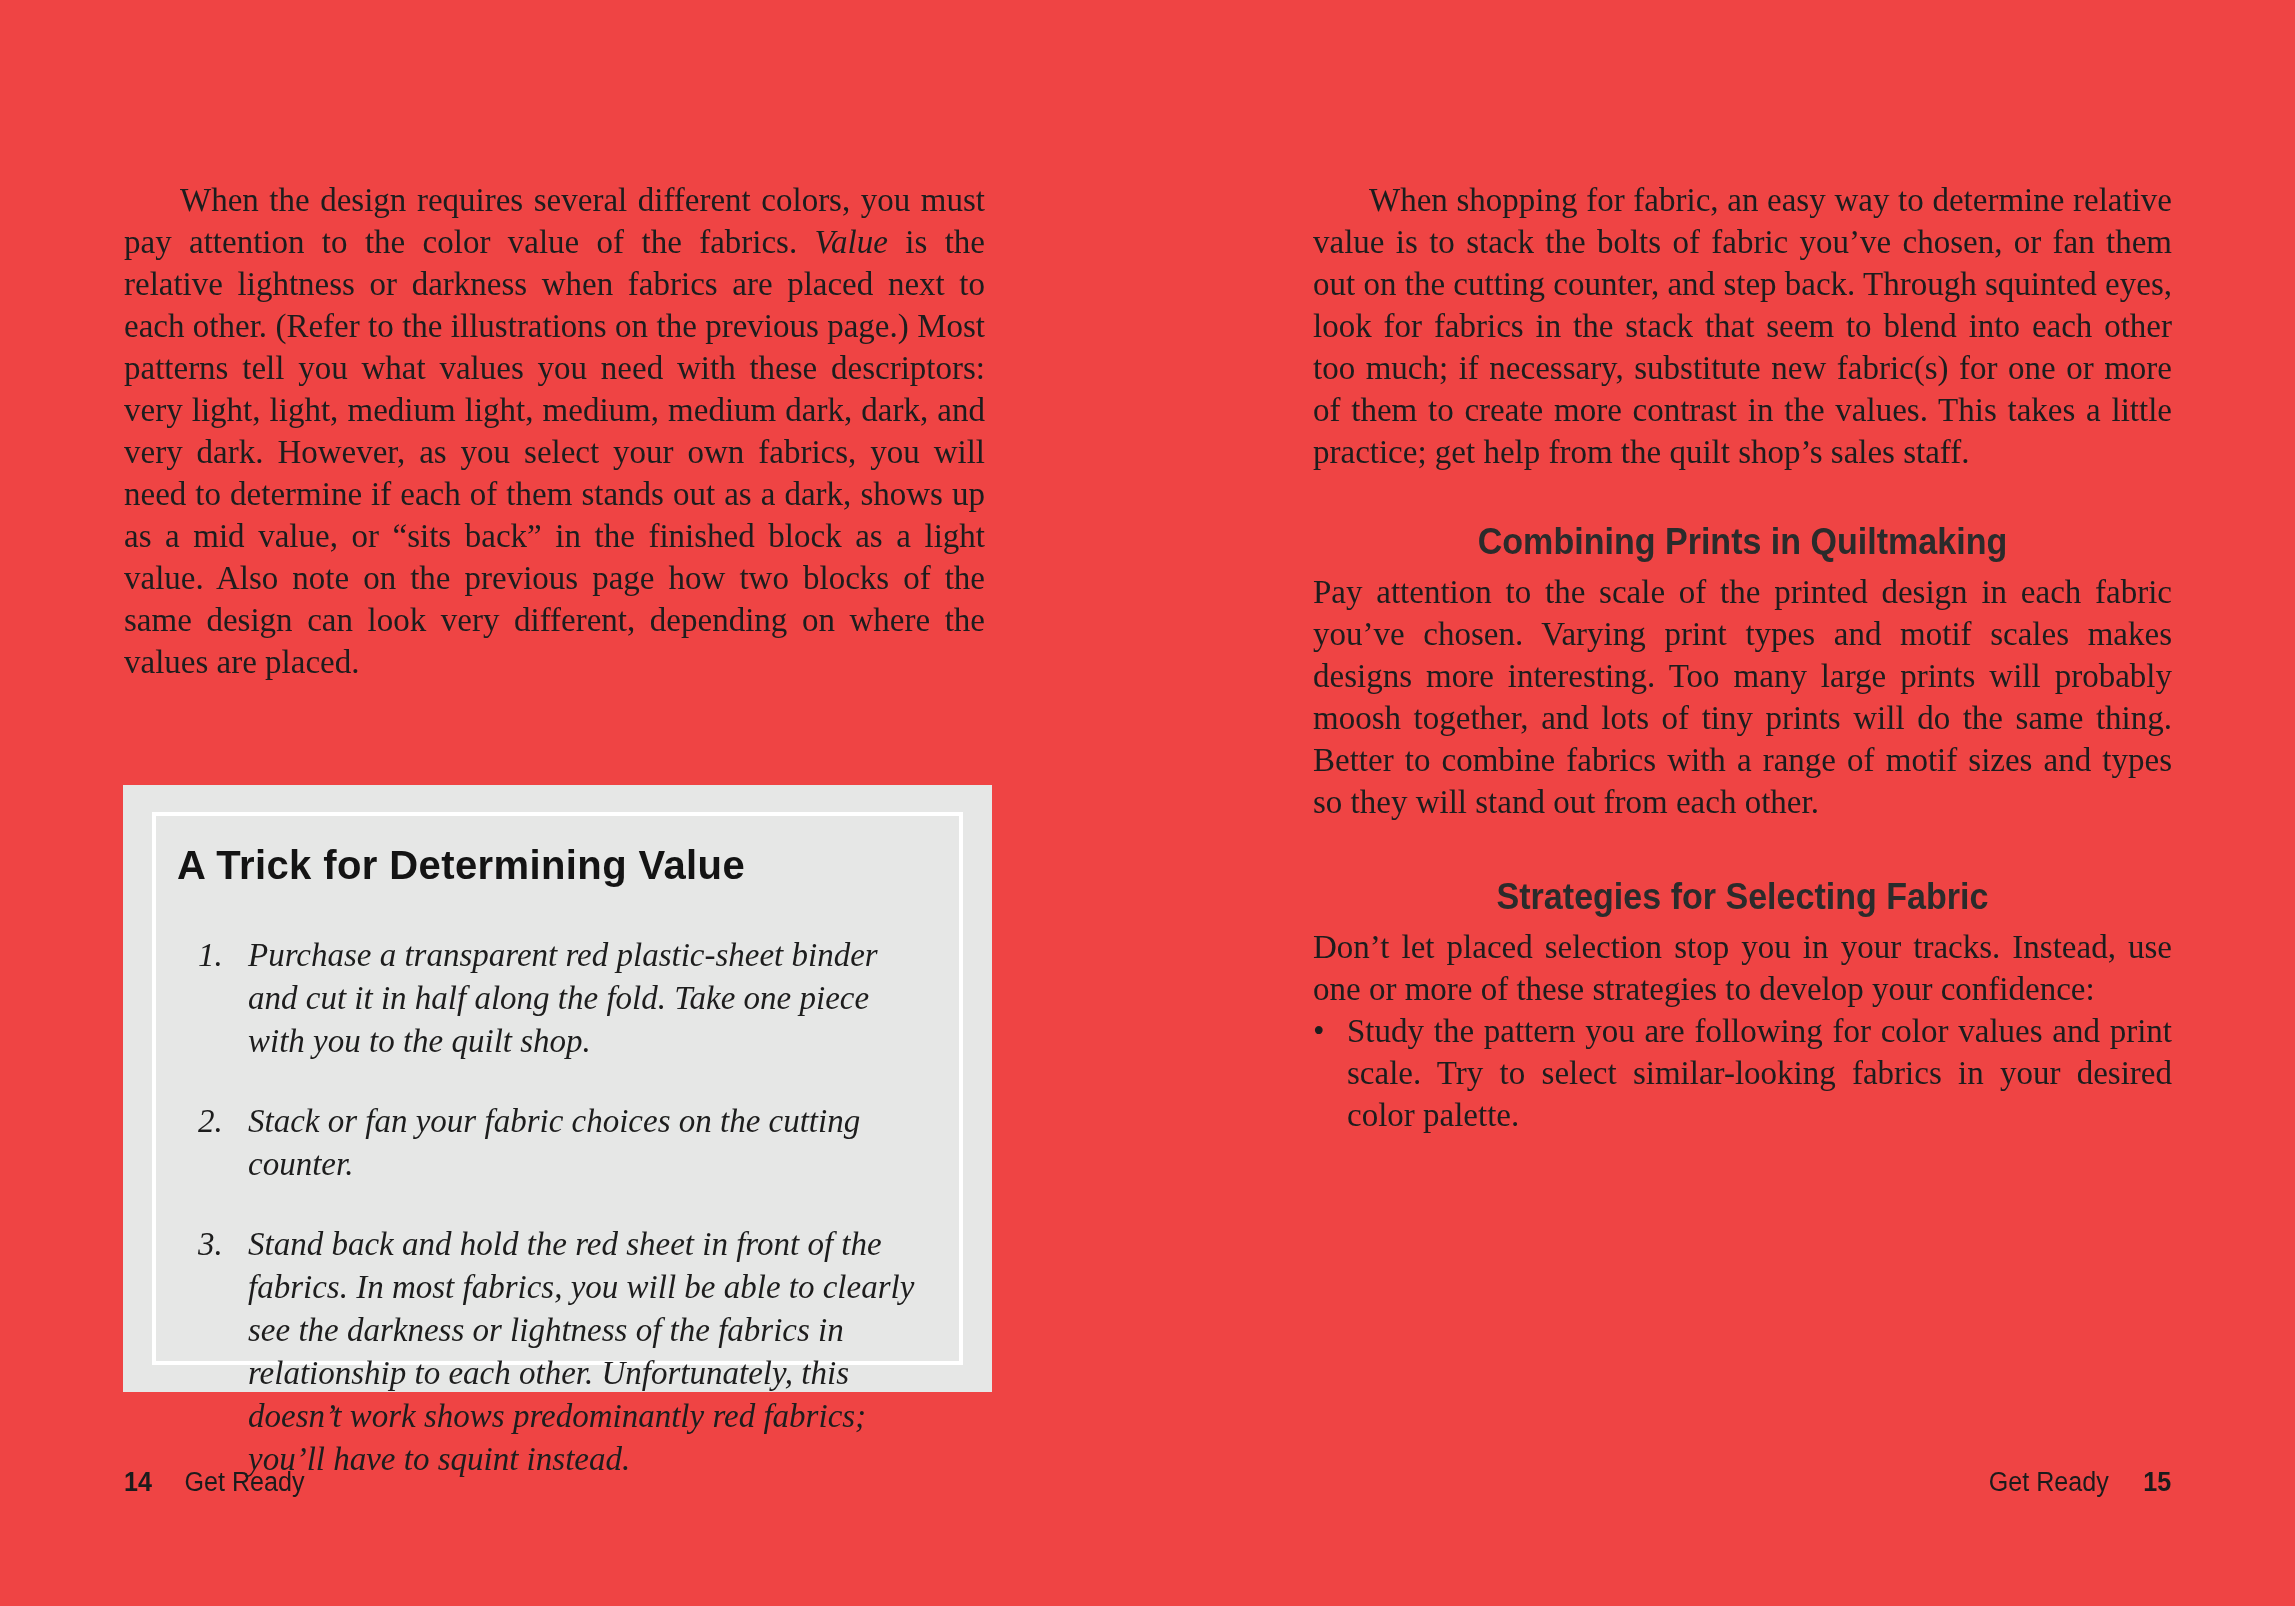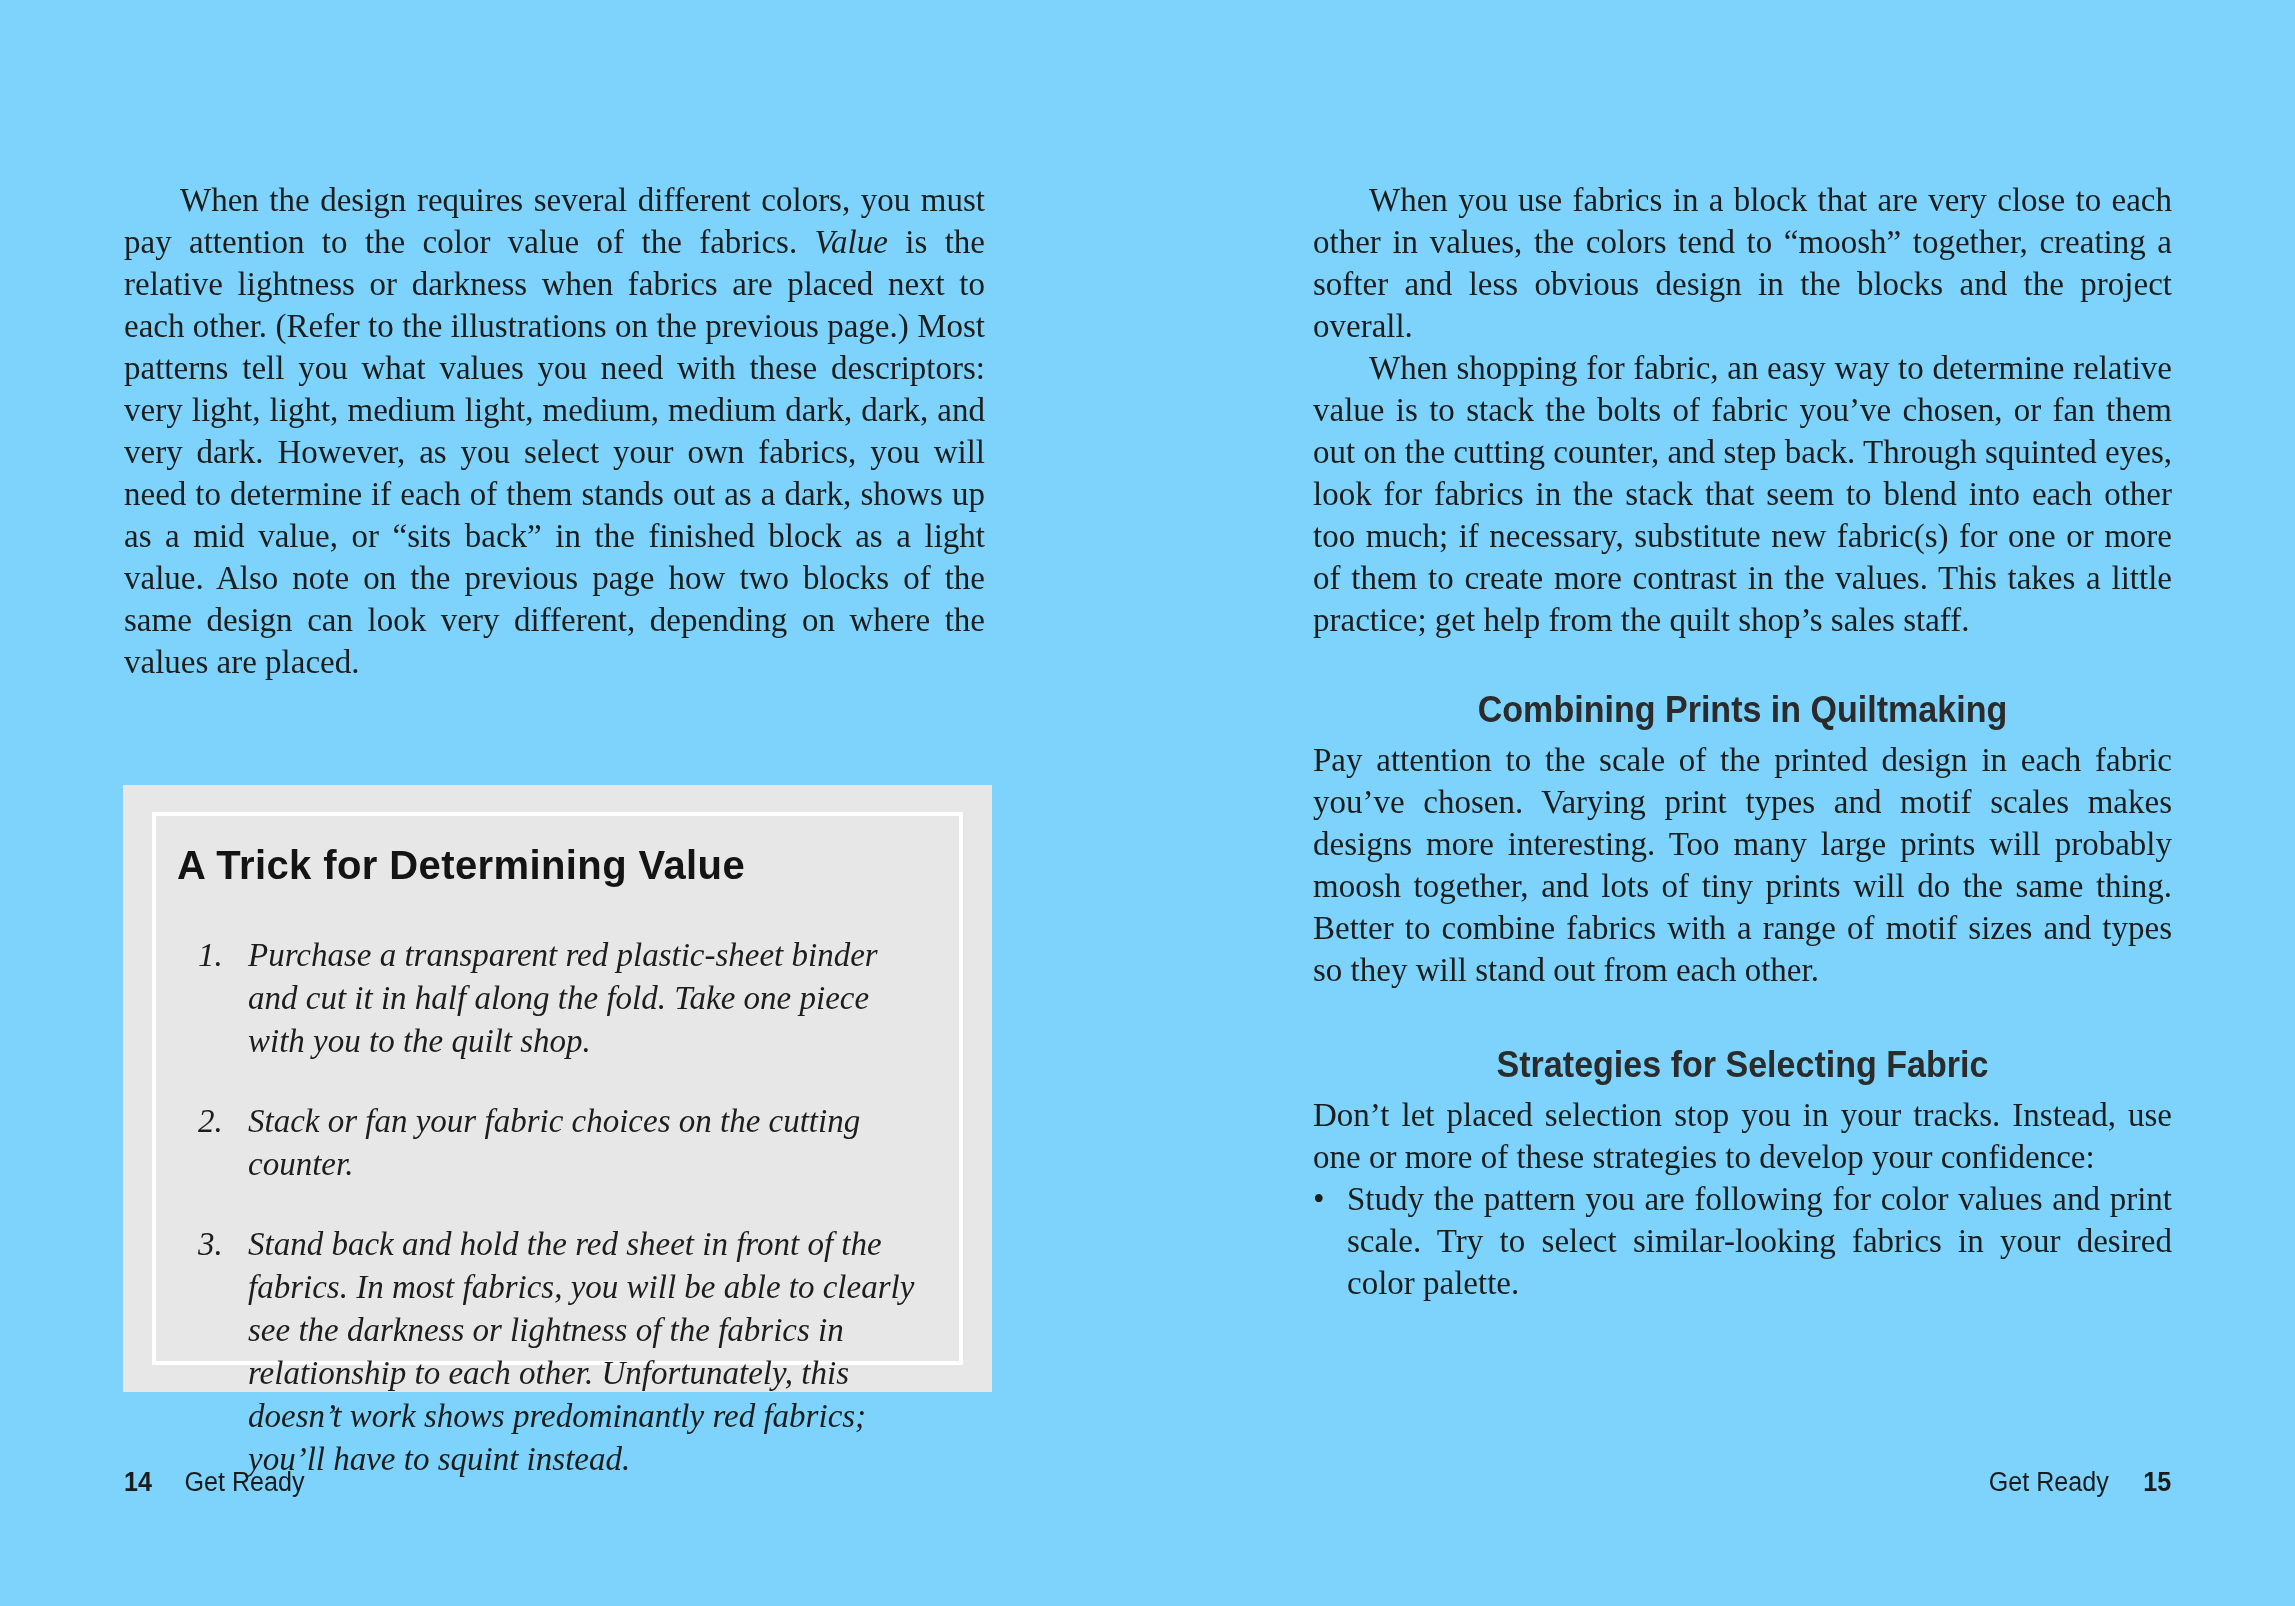--- a/index.html
+++ b/index.html
@@ -1,19 +1,19 @@
 <!DOCTYPE html>
 <html style="font-size:14px"><head>
 <meta charset="utf-8">
 <style>
   * { margin:0; padding:0; box-sizing:border-box; }
   html, body { width:2295px; height:1607px; background:#ffffff; }
   .spread {
     position:relative; width:2295px; height:1607px;
-    background:#7dd3fc; color:#1d1d1d;
+    background:#ef4444; color:#1d1d1d;
     font-family:"Liberation Serif", serif;
     overflow:hidden;
   }
   
   .body-text {
     font-size:33px; line-height:42px;
     text-align:justify; color:#1d1d1d;
   }
   .indent { text-indent:56px; }
   .col-left  { position:absolute; left:124px;  top:179px; width:861px; }
@@ -87,21 +87,20 @@
     </div>
 
     <div class="footer footer-left">
       <span class="pagenum">14</span><span class="section">Get Ready</span>
     </div>
   </div>
 
   <div>
     <div class="col-right">
 
-      <p class="body-text indent">When you use fabrics in a block that are very close to each other in values, the colors tend to “moosh” together, creating a softer and less obvious design in the blocks and the project overall.</p>
 
       <p class="body-text indent">When shopping for fabric, an easy way to determine relative value is to stack the bolts of fabric you’ve chosen, or fan them out on the cutting counter, and step back. Through squinted eyes, look for fabrics in the stack that seem to blend into each other too much; if necessary, substitute new fabric(s) for one or more of them to create more contrast in the values. This takes a little practice; get help from the quilt shop’s sales staff.</p>
 
       <h2 class="sans-heading h-combining">Combining Prints in Quiltmaking</h2>
 
       <p class="body-text">Pay attention to the scale of the printed design in each fabric you’ve chosen. Varying print types and motif scales makes designs more interesting. Too many large prints will probably moosh together, and lots of tiny prints will do the same thing. Better to combine fabrics with a range of motif sizes and types so they will stand out from each other.</p>
 
       <h2 class="sans-heading h-strategies">Strategies for Selecting Fabric</h2>
 
       <p class="body-text">Don’t let placed selection stop you in your tracks. Instead, use one or more of these strategies to develop your confidence:</p>

